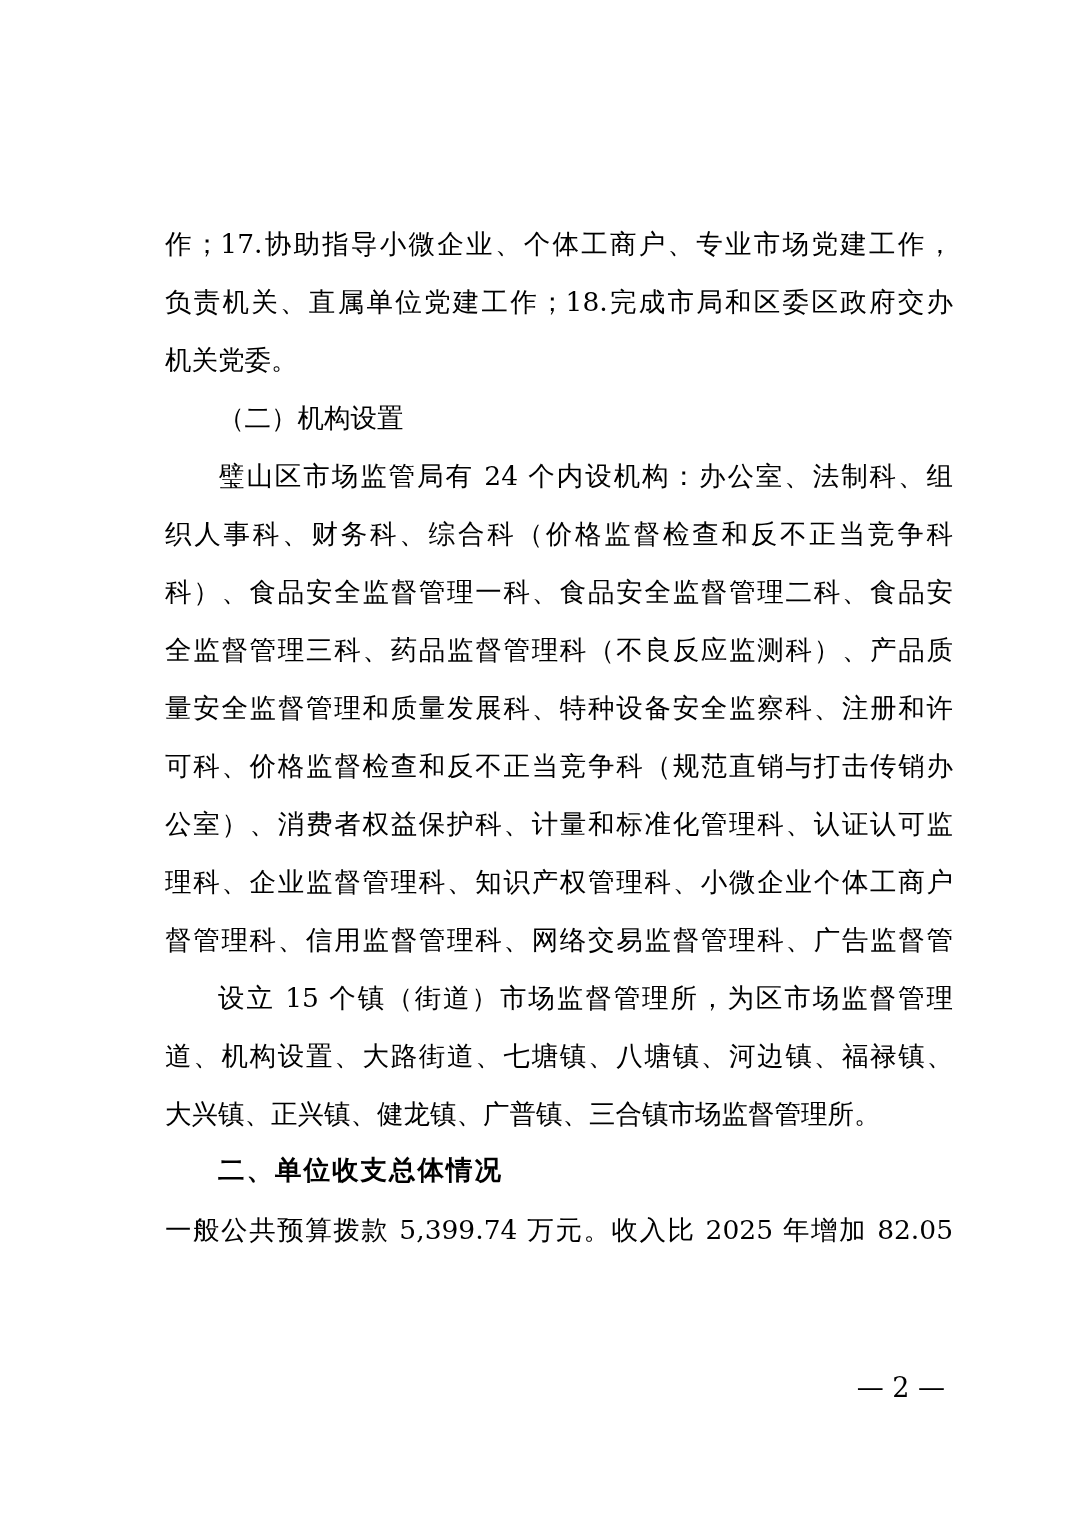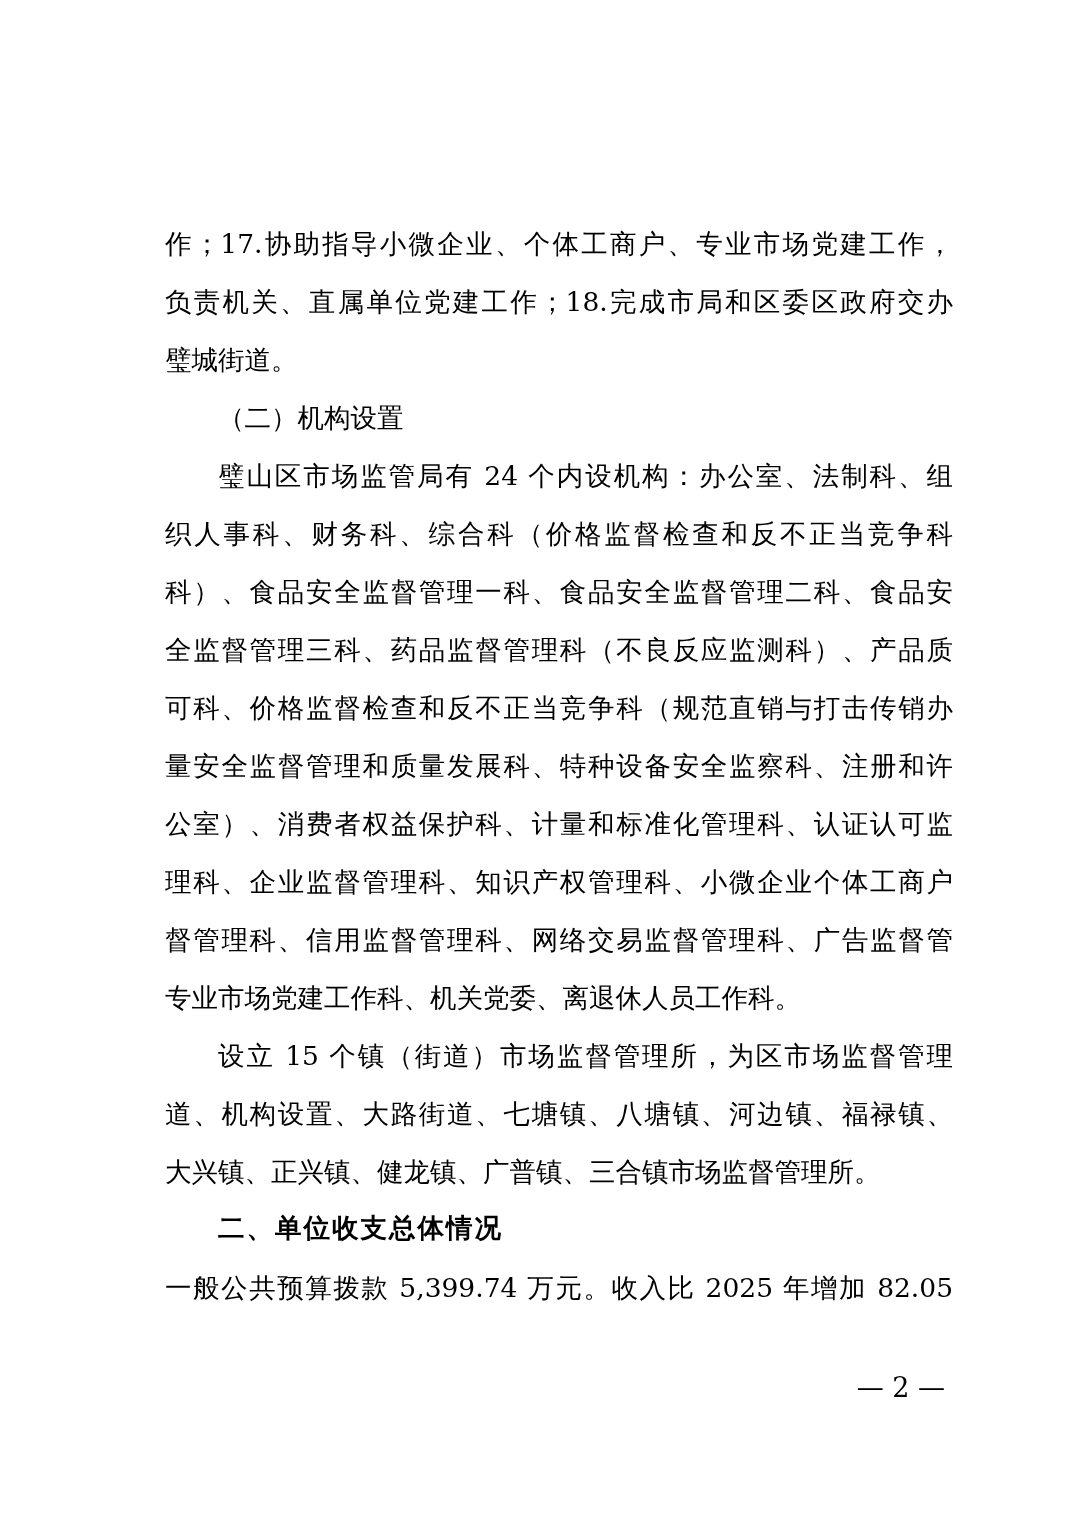--- a/index.html
+++ b/index.html
@@ -48,34 +48,33 @@
   }
 </style>
 </head>
 <body>
 
 <div class="page">
   <div class="content">
 
     <div class="line stretch">作；17.协助指导小微企业、个体工商户、专业市场党建工作，</div>
     <div class="line stretch">负责机关、直属单位党建工作；18.完成市局和区委区政府交办</div>
-    <div class="line">璧城街道。</div>
+    <div class="line">机关党委。</div>
 
     <div class="line indent">（二）机构设置</div>
 
     <div class="line stretch indent">璧山区市场监管局有 24 个内设机构：办公室、法制科、组</div>
     <div class="line stretch">织人事科、财务科、综合科（价格监督检查和反不正当竞争科</div>
     <div class="line stretch">科）、食品安全监督管理一科、食品安全监督管理二科、食品安</div>
     <div class="line stretch">全监督管理三科、药品监督管理科（不良反应监测科）、产品质</div>
+    <div class="line stretch">量安全监督管理和质量发展科、特种设备安全监察科、注册和许</div>
     <div class="line stretch">可科、价格监督检查和反不正当竞争科（规范直销与打击传销办</div>
-    <div class="line stretch">量安全监督管理和质量发展科、特种设备安全监察科、注册和许</div>
     <div class="line stretch">公室）、消费者权益保护科、计量和标准化管理科、认证认可监</div>
     <div class="line stretch">理科、企业监督管理科、知识产权管理科、小微企业个体工商户</div>
     <div class="line stretch">督管理科、信用监督管理科、网络交易监督管理科、广告监督管</div>
-    <div class="line">专业市场党建工作科、机关党委、离退休人员工作科。</div>
 
     <div class="line stretch indent">设立 15 个镇（街道）市场监督管理所，为区市场监督管理</div>
     <div class="line stretch">道、机构设置、大路街道、七塘镇、八塘镇、河边镇、福禄镇、</div>
     <div class="line">大兴镇、正兴镇、健龙镇、广普镇、三合镇市场监督管理所。</div>
 
     <div class="line indent heading-bold">二、单位收支总体情况</div>
 
 
     <div class="line stretch">一般公共预算拨款 5,399.74 万元。收入比 2025 年增加 82.05 万</div>
 

